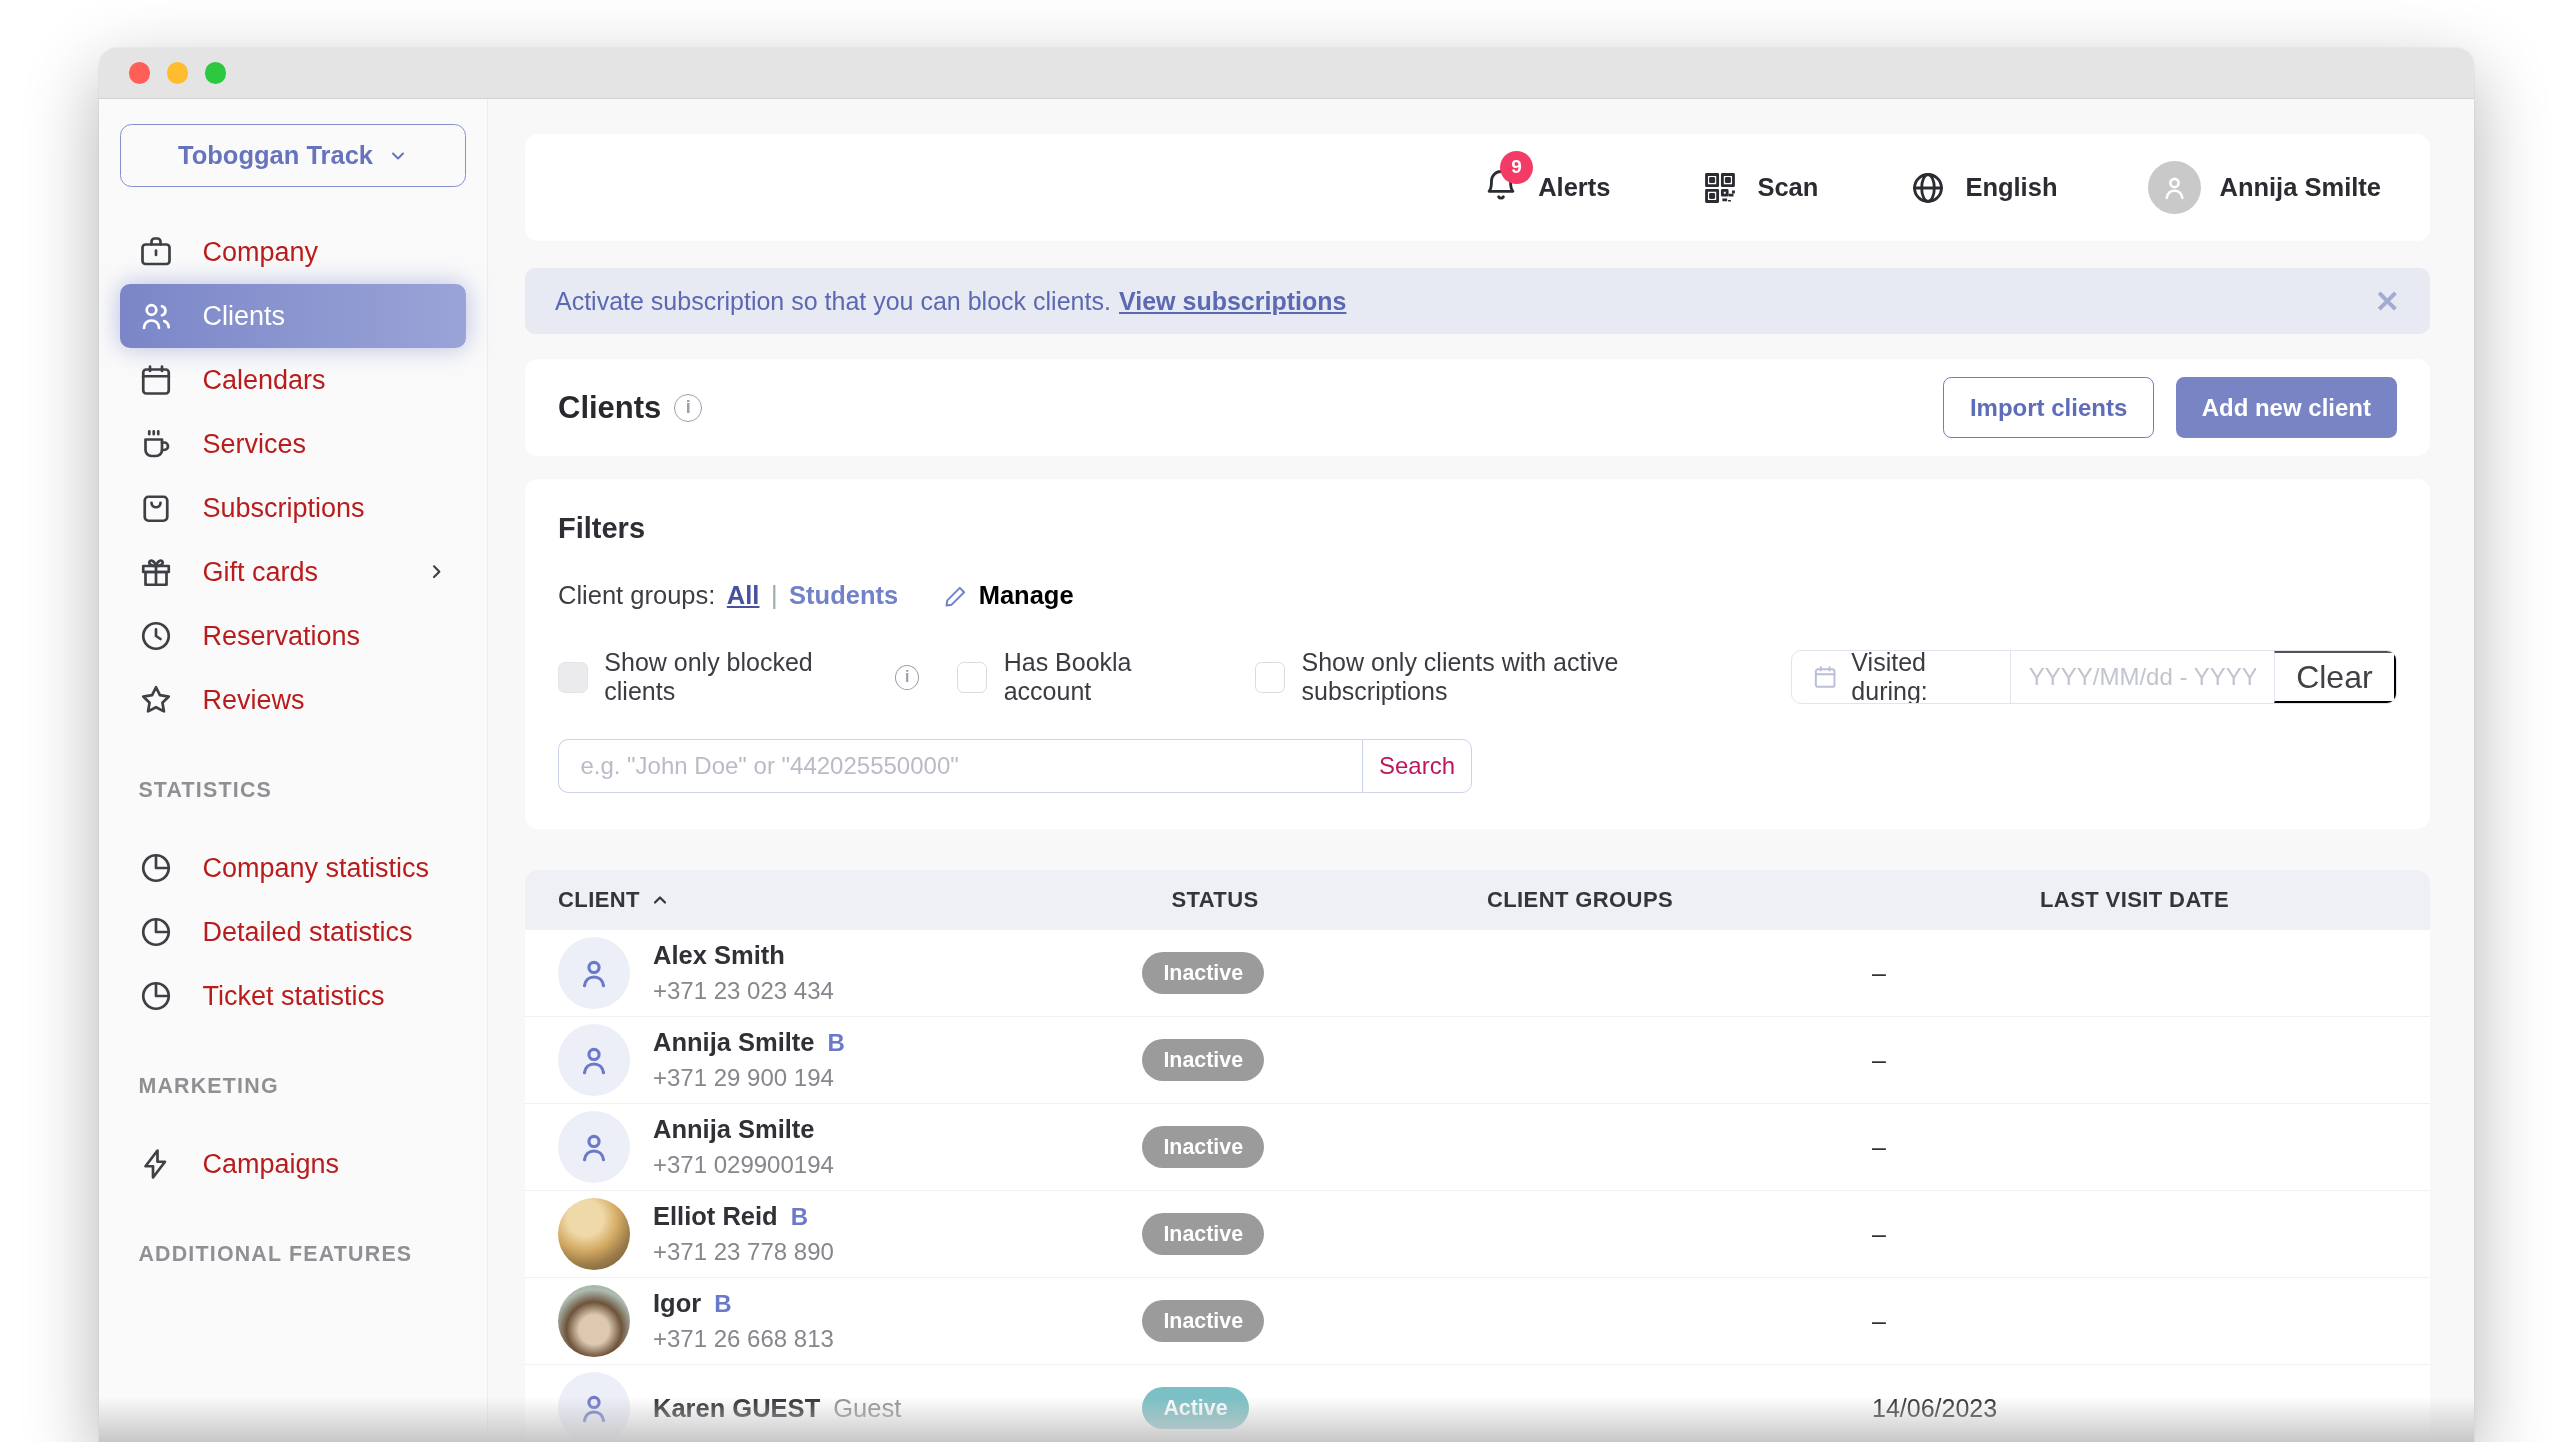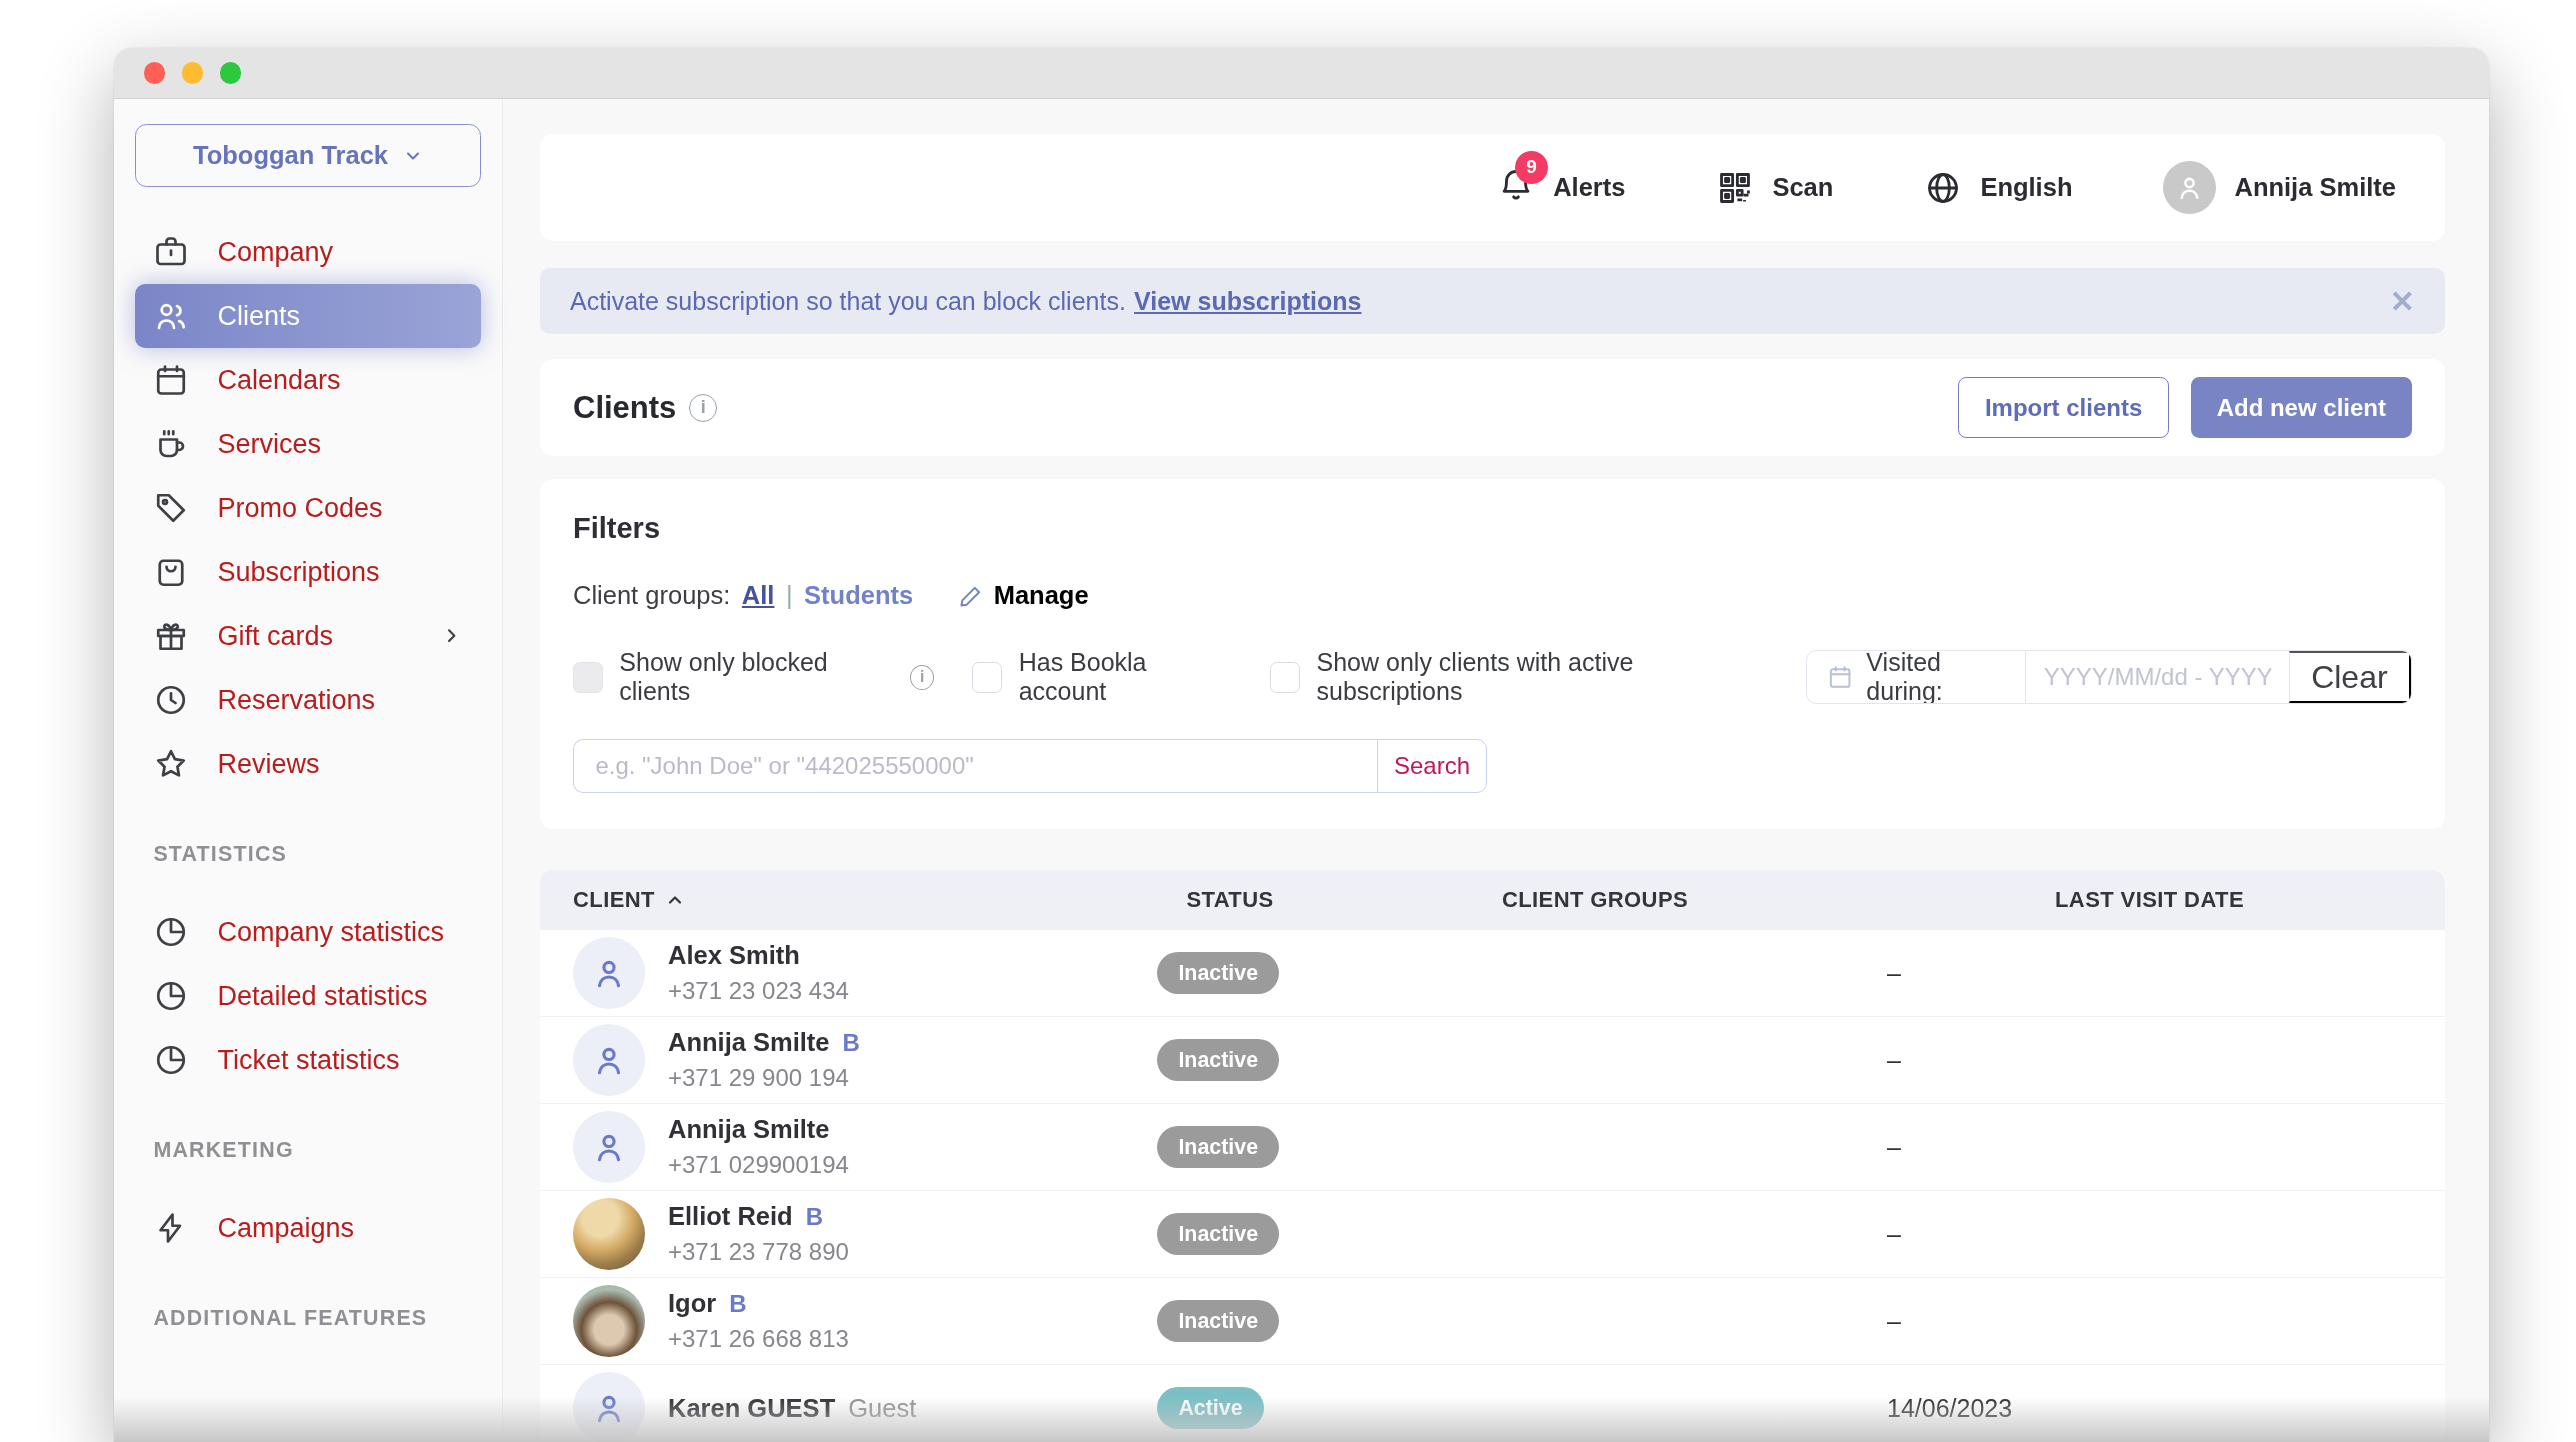--- a/index.html
+++ b/index.html
@@ -1,20 +1,20 @@
 <!DOCTYPE html>
 <html style="font-size:13px"><head>
 <meta charset="utf-8">
 <style>
   * { margin:0; padding:0; box-sizing:border-box; }
   html,body { width:2576px; height:1443px; background:#ffffff; font-family:"Liberation Sans", sans-serif; }
   .screen { position:relative; width:2576px; height:1443px; overflow:hidden; background:#fff; }
 
   
-  .window { position:absolute; left:114px; top:48px; width:2375px; height:1395px;
+  .window { position:absolute; left:99px; top:48px; width:2375px; height:1395px;
             border-radius:18px 18px 0 0; background:#f8f8f9; overflow:hidden;
             box-shadow:0 25px 74px rgba(0,0,0,.30), 0 0 1.6px rgba(0,0,0,.15); }
   .titlebar { height:51px; background:#e4e4e4; border-bottom:0.8px solid #d2d2d2;
               display:flex; align-items:center; padding-left:30px; gap:16.5px; }
   .tl-dot { width:21.4px; height:21.4px; border-radius:50%; }
   .tl-close{ background:#ff5f57; } .tl-min{ background:#febc2e; } .tl-zoom{ background:#2bc840; }
 
   .app-body { display:flex; height:1344px; }
 
   
@@ -164,27 +164,20 @@
           <div class="side-item">
             <svg viewBox="0 0 24 24" fill="none" stroke-width="1.8" stroke-linecap="round" stroke-linejoin="round">
                 <path d="M5 9h11v7a4 4 0 0 1-4 4H9a4 4 0 0 1-4-4z"></path>
                 <path d="M16 11h1.5a2.5 2.5 0 0 1 0 5H16"></path>
                 <path d="M7.5 3.5v2M10.5 3.5v2M13.5 3.5v2"></path>
               </svg>
             <span>Services</span>
           </div>
           <div class="side-item">
             <svg viewBox="0 0 24 24" fill="none" stroke-width="1.8" stroke-linecap="round" stroke-linejoin="round">
-                <path d="M3.5 3.5h7l10 10-7 7-10-10z"></path>
-                <circle cx="8" cy="8" r="1.3"></circle>
-              </svg>
-            <span>Promo Codes</span>
-          </div>
-          <div class="side-item">
-            <svg viewBox="0 0 24 24" fill="none" stroke-width="1.8" stroke-linecap="round" stroke-linejoin="round">
                 <rect x="4.5" y="4.5" width="15" height="16" rx="2.5"></rect>
                 <path d="M9 8.5a3 3 0 0 0 6 0"></path>
               </svg>
             <span>Subscriptions</span>
           </div>
           <div class="side-item">
             <svg viewBox="0 0 24 24" fill="none" stroke-width="1.8" stroke-linecap="round" stroke-linejoin="round">
                 <rect x="3.5" y="8" width="17" height="4"></rect>
                 <rect x="5" y="12" width="14" height="8.5"></rect>
                 <path d="M12 8v12.5"></path>

